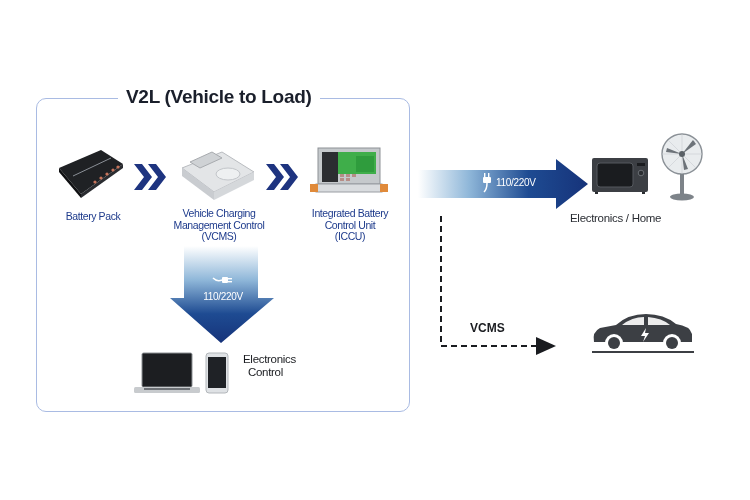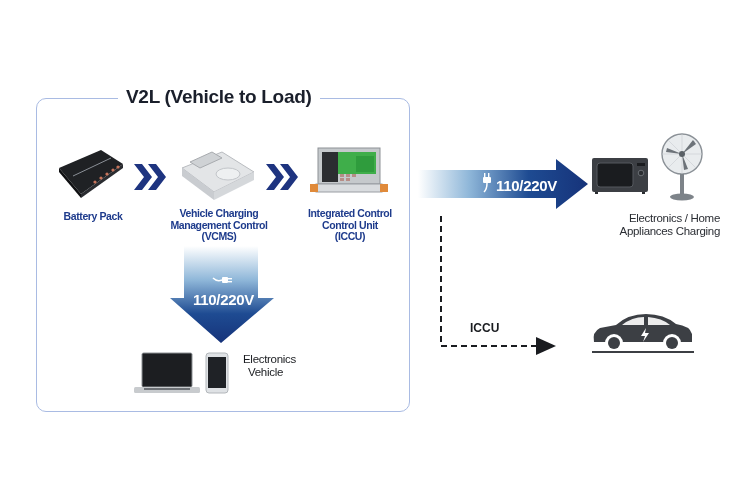--- a/index.html
+++ b/index.html
@@ -9,24 +9,24 @@
   }
   .abs { position: absolute; }
   .frame {
     left: 36px; top: 98px; width: 374px; height: 314px;
     border: 1.5px solid #a9bbe3; border-radius: 10px; box-sizing: border-box;
   }
   .title {
     left: 118px; top: 86px; padding: 0 8px; background: #fff;
     font-size: 19px; font-weight: bold; color: #1a1f2b; letter-spacing: -0.3px;
   }
-  .lbl-blue { color: #1e3b8c; font-weight: bold; font-size: 10.5px; text-align: center; line-height: 11.5px; letter-spacing: -0.4px; }
-  .lbl-dark { color: #2a2d33; font-size: 11.5px; text-align: right; line-height: 13px; letter-spacing: -0.3px; }
+  .lbl-blue { color: #1e3b8c; font-weight: normal; font-size: 10.5px; text-align: center; line-height: 11.5px; letter-spacing: -0.4px; }
+  .lbl-dark { color: #2a2d33; font-size: 11.5px; text-align: left; line-height: 13px; letter-spacing: -0.3px; }
   .lbl-dark-b { color: #1a1c20; font-size: 11.5px; line-height: 13px; letter-spacing: -0.3px; }
-  .voltage { color: #ffffff; font-weight: bold; font-size: 15px; letter-spacing: -0.3px; }
+  .voltage { color: #ffffff; font-weight: normal; font-size: 10px; letter-spacing: -0.3px; }
   .iccb { color: #1a1c20; font-size: 12px; font-weight: bold; }
 </style>
 </head>
 <body>
 
 <div class="abs frame"></div>
 <div class="abs title">V2L (Vehicle to Load)</div>
 
 <svg class="abs" style="left:55px;top:146px" width="70" height="52">
   <polygon points="4,22 46,4 68,18 26,48" fill="#1f2124"></polygon>
@@ -76,21 +76,21 @@
       <rect x="36" y="28" width="4" height="3"></rect>
       <rect x="42" y="28" width="4" height="3"></rect>
       <rect x="30" y="32" width="4" height="3"></rect>
       <rect x="36" y="32" width="4" height="3"></rect>
     </g>
   <rect x="6" y="38" width="66" height="8" fill="#d9dcdf" stroke="#9a9ea3"></rect>
   <rect x="0" y="38" width="8" height="8" fill="#e08a3a"></rect>
   <rect x="70" y="38" width="8" height="8" fill="#e08a3a"></rect>
 </svg>
 <div class="abs lbl-blue" style="left:296px;top:208px;width:108px">
-  <div>Integrated Control</div>
+  <div>Integrated Battery</div>
   <div>Control Unit</div>
   <div>(ICCU)</div>
 </div>
 
 <svg class="abs" style="left:170px;top:246px" width="104" height="98">
   <defs>
     <linearGradient id="gdown" x1="0" y1="0" x2="0" y2="1">
       <stop offset="0" stop-color="#ffffff"></stop>
       <stop offset="0.35" stop-color="#8fb7d9"></stop>
       <stop offset="0.7" stop-color="#1e4b92"></stop>
@@ -112,21 +112,21 @@
   <rect x="0" y="35" width="66" height="6" rx="1.5" fill="#c8cbce"></rect>
   <rect x="10" y="36" width="46" height="2" fill="#6d7176"></rect>
 </svg>
 
 <svg class="abs" style="left:205px;top:352px" width="24" height="42">
   <rect x="1" y="1" width="22" height="40" rx="3" fill="#dfe2e5" stroke="#b3b7bb"></rect>
   <rect x="3" y="5" width="18" height="31" fill="#1f2226"></rect>
 </svg>
 <div class="abs lbl-dark-b" style="left:243px;top:353px">
   <div>Electronics</div>
-  <div style="padding-left:5px">Vehicle</div>
+  <div style="padding-left:5px">Control</div>
 </div>
 
 <svg class="abs" style="left:418px;top:159px" width="176" height="50">
   <defs>
     <linearGradient id="gright" x1="0" y1="0" x2="1" y2="0">
       <stop offset="0" stop-color="#ffffff"></stop>
       <stop offset="0.3" stop-color="#8fb7d9"></stop>
       <stop offset="0.65" stop-color="#1e4b92"></stop>
       <stop offset="1" stop-color="#16337a"></stop>
     </linearGradient>
@@ -160,28 +160,27 @@
     </g>
   <path d="M22,22 L33,8 L36,12 Z" fill="#6d7379"></path>
   <path d="M22,22 L6,20 L7,16 Z" fill="#6d7379"></path>
   <path d="M22,22 L28,37 L24,38 Z" fill="#6d7379"></path>
   <circle cx="22" cy="22" r="3" fill="#5a6066"></circle>
   <rect x="20" y="42" width="4" height="20" fill="#7d8389"></rect>
   <ellipse cx="22" cy="65" rx="12" ry="3.5" fill="#7d8389"></ellipse>
 </svg>
 <div class="abs lbl-dark" style="left:570px;top:212px;width:150px">
   <div>Electronics / Home</div>
-  <div>Appliances Charging</div>
 </div>
 
 <svg class="abs" style="left:436px;top:216px" width="122" height="140">
   <path d="M5,0 L5,130 L104,130" stroke="#1a1c20" stroke-width="2" stroke-dasharray="6,4" fill="none"></path>
   <polygon points="100,121 120,130 100,139" fill="#1a1c20"></polygon>
 </svg>
-<div class="abs iccb" style="left:470px;top:321px">ICCU</div>
+<div class="abs iccb" style="left:470px;top:321px">VCMS</div>
 
 <svg class="abs" style="left:592px;top:312px" width="102" height="42">
   <path d="M2,30 Q0,20 8,16 L24,13 Q36,2 54,2 Q72,2 84,12 Q98,14 100,22 L100,30 Z" fill="#3c3f44"></path>
   <path d="M30,13 Q40,5 52,5 L52,13 Z" fill="#ffffff" opacity="0.9"></path>
   <path d="M56,5 Q70,6 78,13 L56,13 Z" fill="#ffffff" opacity="0.9"></path>
   <circle cx="22" cy="31" r="9" fill="#fff"></circle>
     <circle cx="22" cy="31" r="6" fill="#3c3f44"></circle>
   <circle cx="80" cy="31" r="9" fill="#fff"></circle>
     <circle cx="80" cy="31" r="6" fill="#3c3f44"></circle>
   <rect x="0" y="39" width="102" height="2" fill="#3c3f44"></rect>

